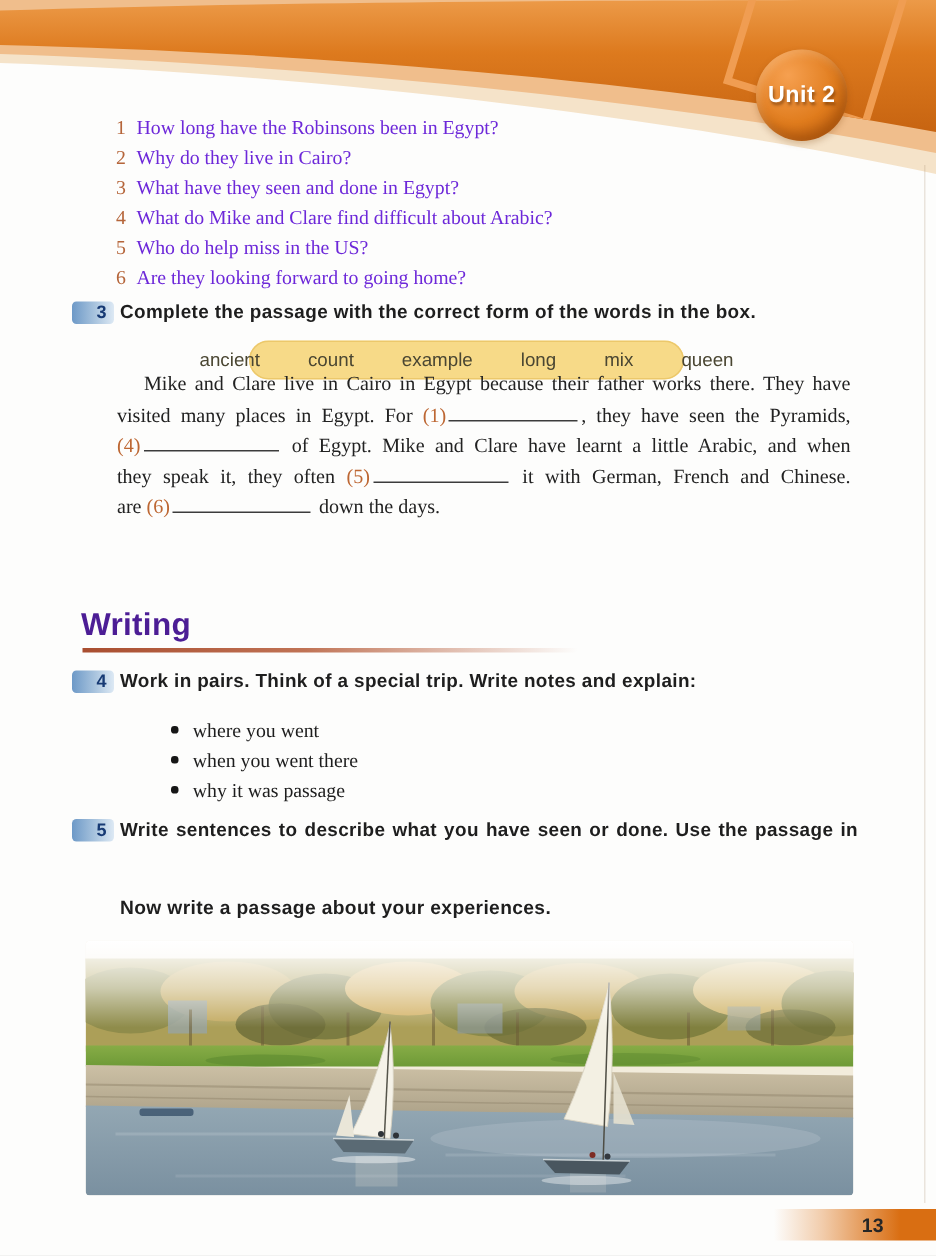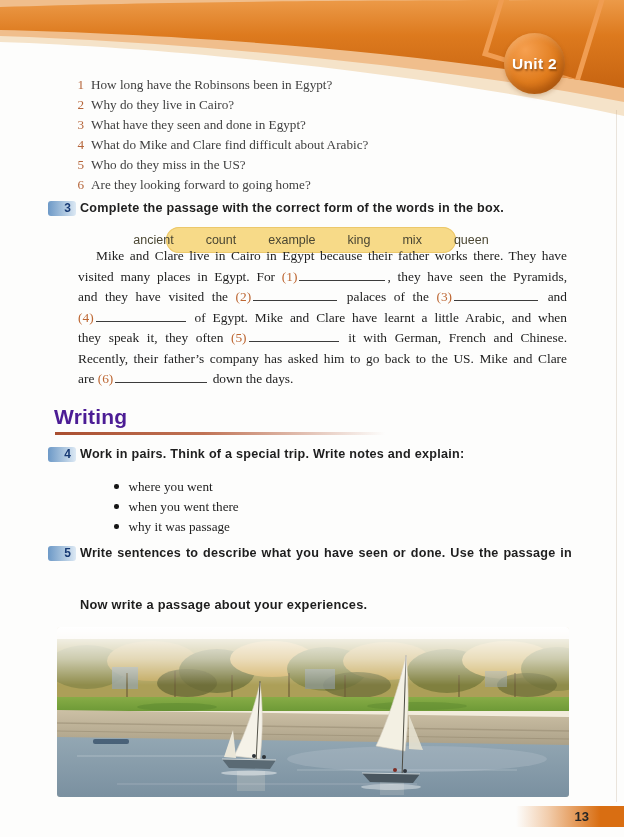--- a/index.html
+++ b/index.html
@@ -17,21 +17,21 @@
     display:flex;align-items:center;justify-content:center;
   }
   .unit-badge span{
     color:#fff;font-family:"Liberation Sans",sans-serif;font-weight:700;font-size:15.5px;
     text-shadow:1px 2px 2px rgba(90,40,0,.55);letter-spacing:.3px;
   }
   
   .questions{position:absolute;left:72px;top:75px;}
   .q-row{display:flex;height:20px;line-height:20px;font-size:13.2px;}
   .q-num{width:12px;text-align:right;margin-right:7px;color:#B5653A;}
-  .q-text{color:#404040;}
+  .q-text{color:#6d28d9;}
   
   .act-badge{
     position:absolute;width:28px;height:15px;border-radius:3px;
     background:linear-gradient(90deg,#6D99C7 0%,#A9C4DE 55%,#DDE9F4 100%);
     font-family:"Liberation Sans",sans-serif;font-weight:700;font-size:12px;color:#173A74;
     text-align:right;line-height:15px;padding-right:5px;box-sizing:border-box;
   }
   .act-heading{
     position:absolute;left:80px;width:492px;
     font-family:"Liberation Sans",sans-serif;font-weight:700;font-size:12.6px;
@@ -124,47 +124,45 @@
     <div class="q-row">
         <span class="q-num">3</span>
         <span class="q-text">What have they seen and done in Egypt?</span>
       </div>
     <div class="q-row">
         <span class="q-num">4</span>
         <span class="q-text">What do Mike and Clare find difficult about Arabic?</span>
       </div>
     <div class="q-row">
         <span class="q-num">5</span>
-        <span class="q-text">Who do they miss in the US?</span>
+        <span class="q-text">Who do help miss in the US?</span>
       </div>
     <div class="q-row">
         <span class="q-num">6</span>
         <span class="q-text">Are they looking forward to going home?</span>
       </div>
   </div>
 
   <div class="act-badge" style="left:48px;top:201px;">3</div>
   <div class="act-heading" style="top:200px;">Complete the passage with the correct form of the words in the box.</div>
 
   <div class="word-box">
     <span>ancient</span>
     <span>count</span>
     <span>example</span>
-    <span>king</span>
+    <span>long</span>
     <span>mix</span>
     <span>queen</span>
   </div>
 
   <div class="passage">
       <div class="p-line indent"><span>Mike and Clare live in Cairo in Egypt because their father works there. They have</span></div>
       <div class="p-line"><span>visited many places in Egypt. For </span><span class="onum">(1)</span><span class="blank" style="width: 86px;"></span><span>, they have seen the Pyramids,</span></div>
-      <div class="p-line"><span>and they have visited the </span><span class="onum">(2)</span><span class="blank" style="width: 84px;"></span><span> palaces of the </span><span class="onum">(3)</span><span class="blank" style="width: 84px;"></span><span> and</span></div>
       <div class="p-line"><span class="onum">(4)</span><span class="blank" style="width: 90px;"></span><span> of Egypt. Mike and Clare have learnt a little Arabic, and when</span></div>
       <div class="p-line"><span>they speak it, they often </span><span class="onum">(5)</span><span class="blank" style="width: 90px;"></span><span> it with German, French and Chinese.</span></div>
-      <div class="p-line"><span>Recently, their father’s company has asked him to go back to the US. Mike and Clare</span></div>
       <div class="p-line last"><span>are </span><span class="onum">(6)</span><span class="blank" style="width: 92px;"></span><span> down the days.</span></div>
     </div>
 
   <div class="writing-h">Writing</div>
   <div class="writing-rule"></div>
 
   <div class="act-badge" style="left:48px;top:447px;">4</div>
   <div class="act-heading" style="top:446px;">Work in pairs. Think of a special trip. Write notes and explain:</div>
 
   <div class="bullets">

